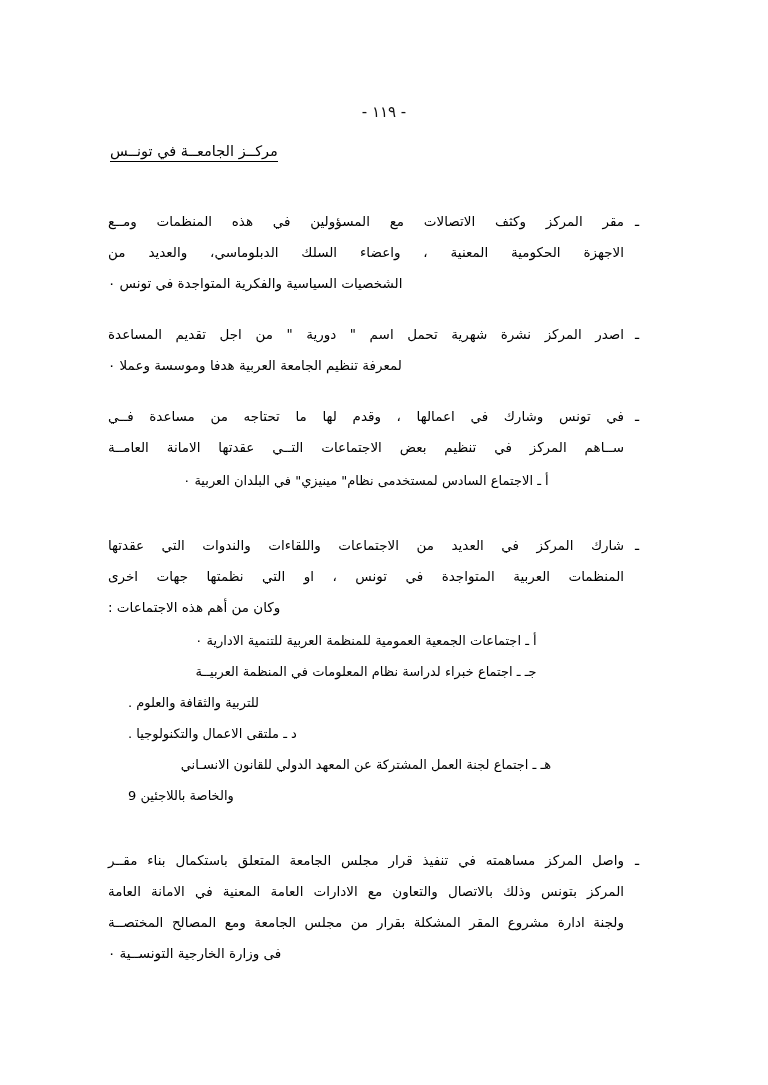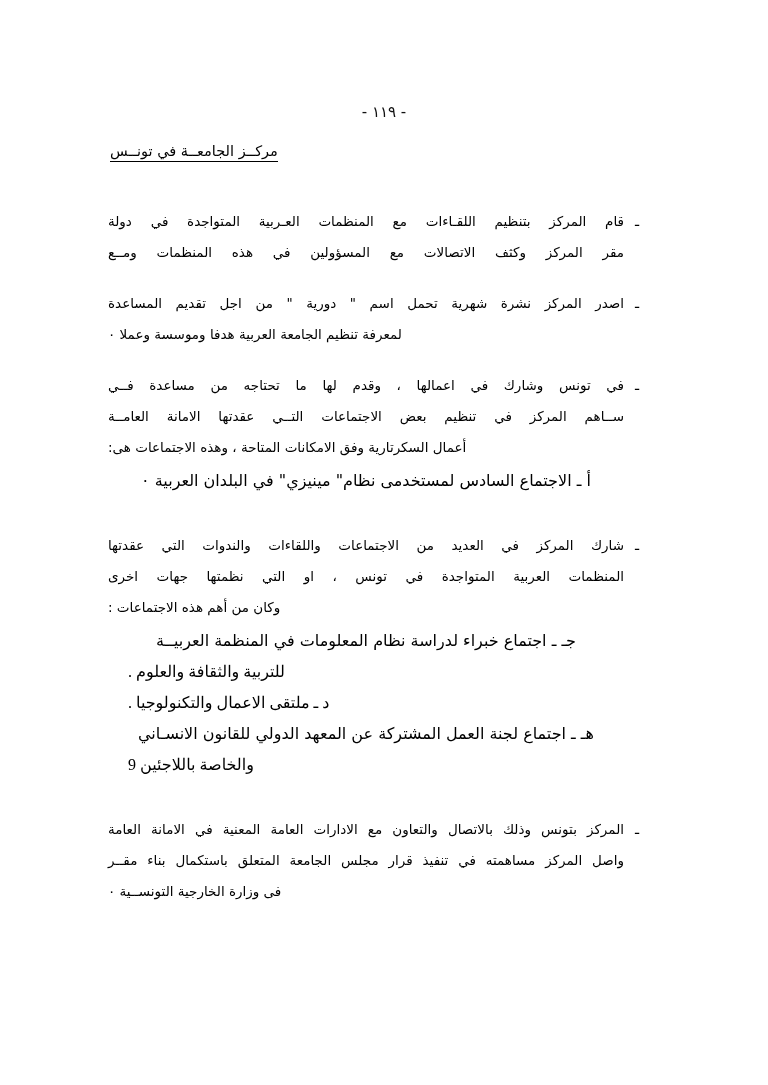--- a/index.html
+++ b/index.html
@@ -84,27 +84,27 @@
     white-space: nowrap;
   }
   .just {
     text-align: justify;
     text-align-last: justify;
   }
   .line.end { text-align: left; }
 
   .sub-list { margin-top: 2px; }
   .sub-line {
-    font-size: 16px;
+    font-size: 13px;
     line-height: 31px;
     letter-spacing: 0.4px;
     white-space: nowrap;
   }
   .sub-line.center { text-align: center; }
-  .sub-line.left { text-align: left; font-family: Liberation Serif, serif; }
+  .sub-line.left { text-align: left; }
   .sub-line.pad-r { padding-right: 14px; }
   .sub-line.pad-l { padding-left: 20px; }
   .gap-med { height: 14px; }
 </style>
 </head>
 <body>
 
 <div class="page">
 
   <div class="page-number">- ١١٩ -</div>
@@ -114,68 +114,70 @@
       <div class="spacer"></div>
       <div class="header-inner">مركــز الجامعــة في تونــس</div>
     </div>
   </div>
 
   <div class="content">
 
     <div class="block">
       <div class="dash">ـ</div>
       <div class="block-body">
-        <div class="line just">قام المركز بتنظيم اللقـاءات مع المنظمات العـربية المتواجدة في دولة</div>
         <div class="line just">مقر المركز وكثف الاتصالات مع المسؤولين في هذه المنظمات   ومــع</div>
+        <div class="line just">الاجهزة الحكومية المعنية ، واعضاء السلك الدبلوماسي، والعديد من</div>
+        <div class="line end">الشخصيات السياسية والفكرية المتواجدة في تونس ٠</div>
       </div>
     </div>
 
     <div class="block">
       <div class="dash">ـ</div>
       <div class="block-body">
         <div class="line just">اصدر المركز نشرة شهرية تحمل اسم " دورية " من اجل تقديم المساعدة</div>
         <div class="line end">لمعرفة تنظيم الجامعة العربية هدفا وموسسة وعملا ٠</div>
       </div>
     </div>
 
     <div class="block">
       <div class="dash">ـ</div>
       <div class="block-body">
         <div class="line just">في تونس وشارك في اعمالها  ، وقدم لها ما تحتاجه من مساعدة  فــي</div>
         <div class="line just">ســاهم المركز في تنظيم بعض الاجتماعات التــي عقدتها الامانة العامــة</div>
-        <div class="line end">أعمال السكرتارية وفق الامكانات المتاحة ، وهذه الاجتماعات هى:</div>
         <div class="sub-list">
           <div class="sub-line center">أ ـ الاجتماع السادس لمستخدمى نظام" مينيزي" في البلدان العربية ٠</div>
         </div>
       </div>
     </div>
 
     <div class="gap-med"></div>
 
     <div class="block">
       <div class="dash">ـ</div>
       <div class="block-body">
         <div class="line just">شارك المركز في العديد من الاجتماعات واللقاءات والندوات التي عقدتها</div>
         <div class="line just">المنظمات العربية المتواجدة  في تونس ،  او التي نظمتها جهات اخرى</div>
         <div class="line end">وكان من أهم هذه الاجتماعات :</div>
         <div class="sub-list">
+          <div class="sub-line center">أ ـ اجتماعات الجمعية العمومية للمنظمة العربية للتنمية الادارية ٠</div>
           <div class="sub-line center">جـ ـ اجتماع خبراء لدراسة نظام المعلومات في المنظمة العربيــة</div>
           <div class="sub-line left pad-l">للتربية والثقافة والعلوم .</div>
           <div class="sub-line left pad-l">د ـ ملتقى الاعمال والتكنولوجيا .</div>
           <div class="sub-line center">هـ ـ اجتماع لجنة العمل المشتركة عن المعهد الدولي للقانون الانسـاني</div>
           <div class="sub-line left pad-l">والخاصة باللاجئين 9</div>
         </div>
       </div>
     </div>
 
     <div class="gap-med"></div>
 
     <div class="block">
       <div class="dash">ـ</div>
       <div class="block-body">
+        <div class="line just">واصل المركز مساهمته في تنفيذ قرار مجلس الجامعة المتعلق باستكمال بناء مقــر</div>
         <div class="line just">المركز بتونس وذلك بالاتصال والتعاون مع الادارات العامة المعنية في الامانة العامة</div>
-        <div class="line just">واصل المركز مساهمته في تنفيذ قرار مجلس الجامعة المتعلق باستكمال بناء مقــر</div>
+        <div class="line just">ولجنة ادارة مشروع المقر المشكلة بقرار من مجلس الجامعة ومع المصالح المختصــة</div>
         <div class="line end">فى وزارة الخارجية التونســية ٠</div>
       </div>
     </div>
 
   </div>
 </div>
 
 </body></html>

